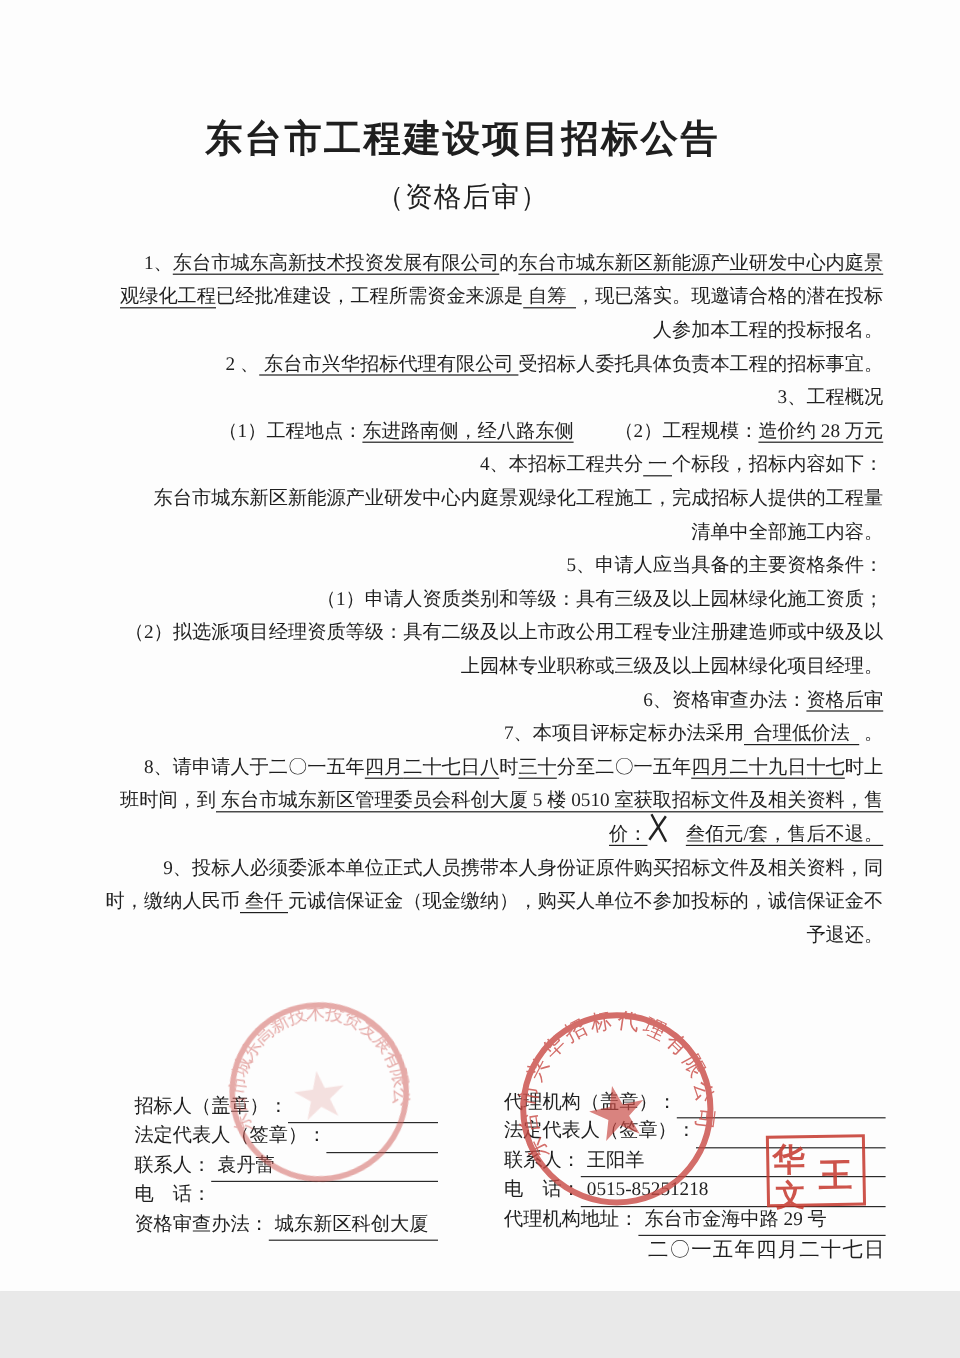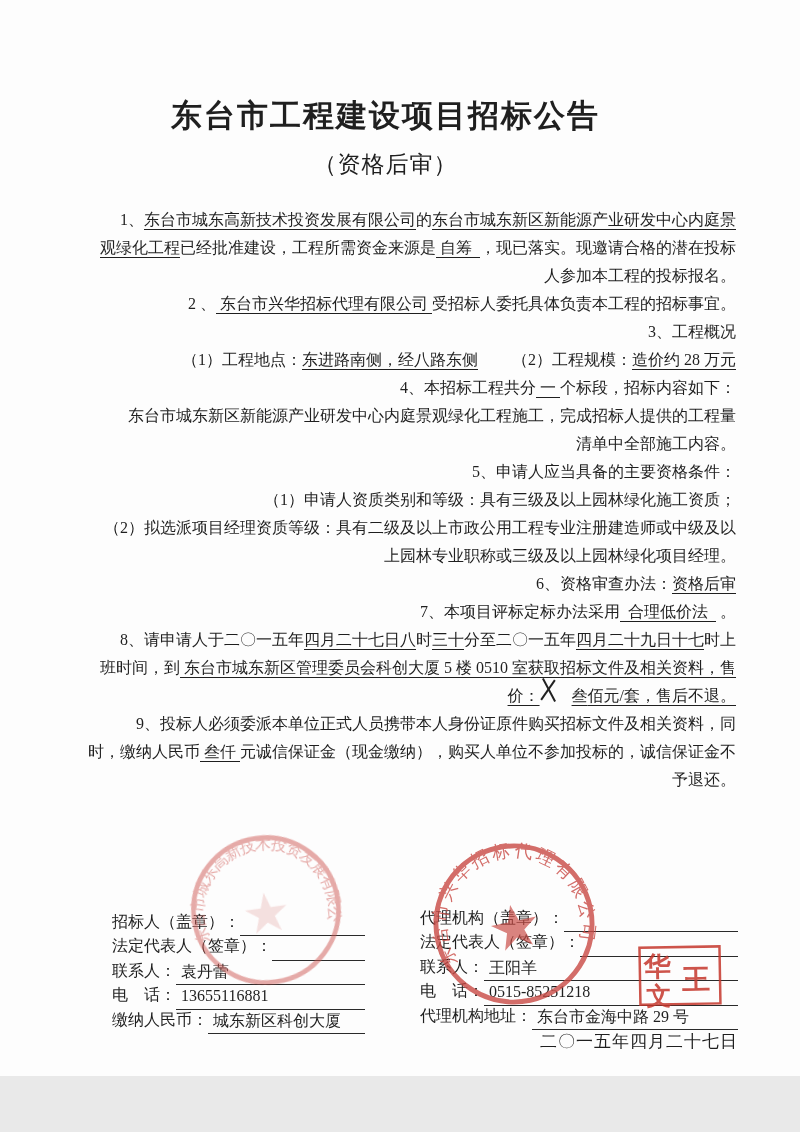--- a/index.html
+++ b/index.html
@@ -92,24 +92,23 @@
       <div class="sig-row">
         <span class="sig-label">法定代表人（签章）：</span>
         <span class="sig-line"></span>
       </div>
       <div class="sig-row">
         <span class="sig-label">联系人：</span>
         <span class="sig-line">袁丹蕾</span>
       </div>
       <div class="sig-row">
         <span class="sig-label">电　话：</span>
-        <span class="sig-line">13655116881</span>
       </div>
       <div class="sig-row">
-        <span class="sig-label">缴纳人民币：</span>
+        <span class="sig-label">资格审查办法：</span>
         <span class="sig-line">城东新区科创大厦</span>
       </div>
     </div>
   <div class="sig sig-right">
       <div class="sig-row">
         <span class="sig-label">代理机构（盖章）：</span>
         <span class="sig-line"></span>
       </div>
       <div class="sig-row">
         <span class="sig-label">法定代表人（签章）：</span>

